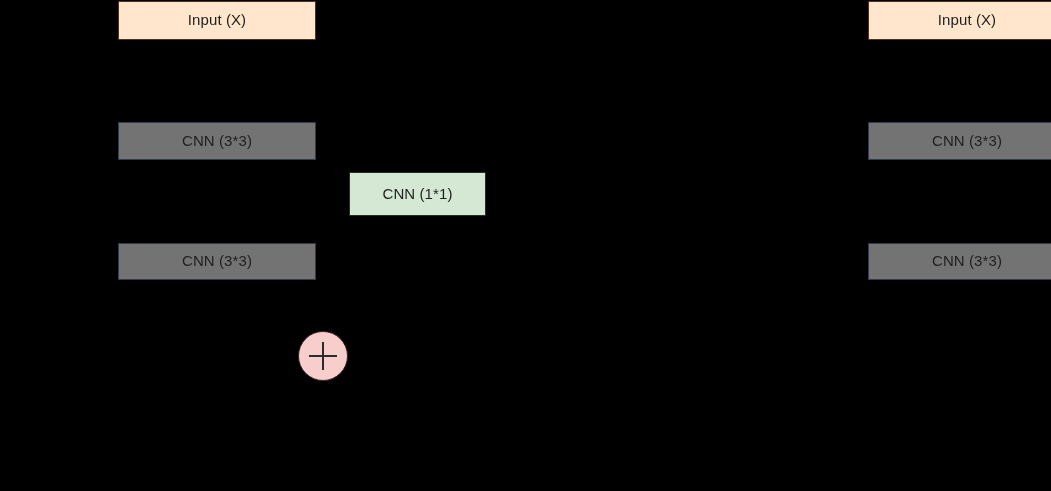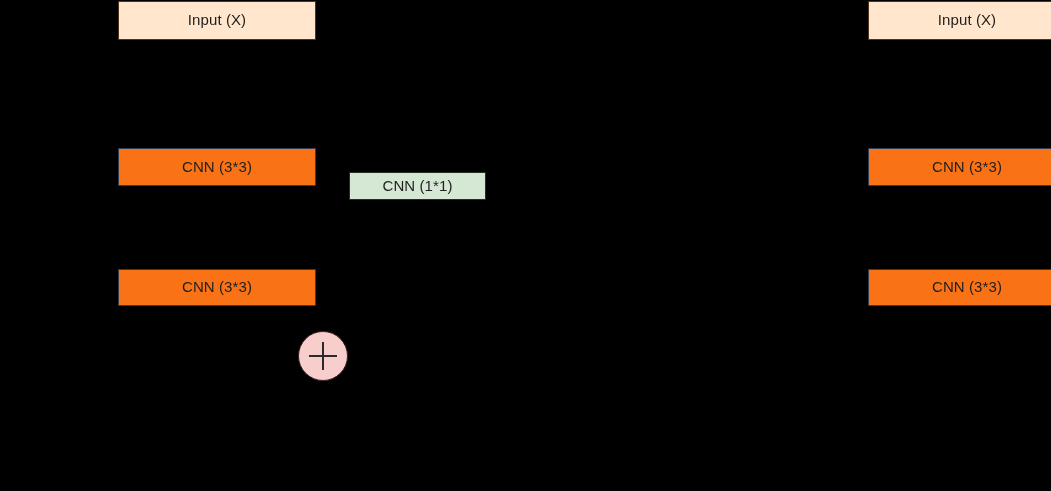--- a/index.html
+++ b/index.html
@@ -34,23 +34,22 @@
     white-space: nowrap;
   }
   .box {
     border: 1px solid #111111;
   }
   .box.orange {
     background: #ffe6cc;
     border-color: #51331a;
   }
   .box.blue {
-    background: #f97316;
+    background: #737373;
     border-color: #2f3b4e;
-    margin-top: 26px;
   }
   .box.green {
     background: #d5e8d4;
     border-color: #24301f;
   }
   .circle-node {
     position: absolute;
     box-sizing: border-box;
     border-radius: 50%;
     background: #f8cecc;
@@ -98,21 +97,21 @@
   <div class="edge" style="left:949px; top:280px; width:2px; height:76px;"></div>
 
   <div class="node box orange" style="left:101px; top:1px; width:198px; height:39px;">
     <span>Input (X)</span>
   </div>
 
   <div class="node box blue" style="left:101px; top:122px; width:198px; height:38px;">
     <span>CNN (3*3)</span>
   </div>
 
-  <div class="node box green" style="left:332px; top:172px; width:137px; height:28px;">
+  <div class="node box green" style="left:332px; top:172px; width:137px; height:44px;">
     <span>CNN (1*1)</span>
   </div>
 
   <div class="node box blue" style="left:101px; top:243px; width:198px; height:37px;">
     <span>CNN (3*3)</span>
   </div>
 
   <div class="circle-node" style="left:281px; top:331px; width:50px; height:50px;">
     <span class="plus-h"></span>
     <span class="plus-v"></span>

